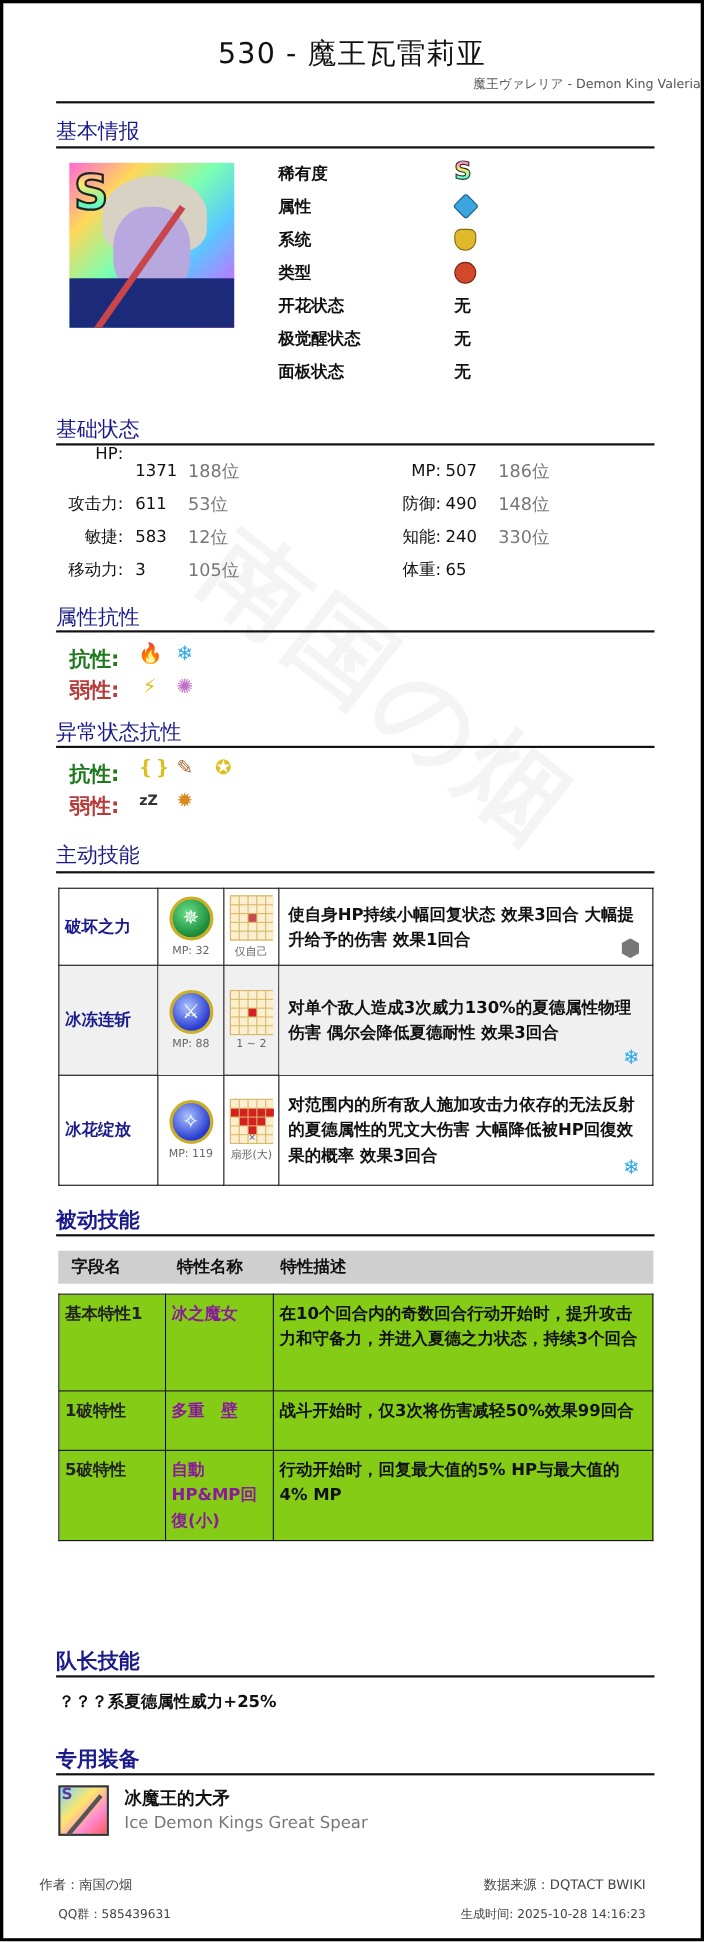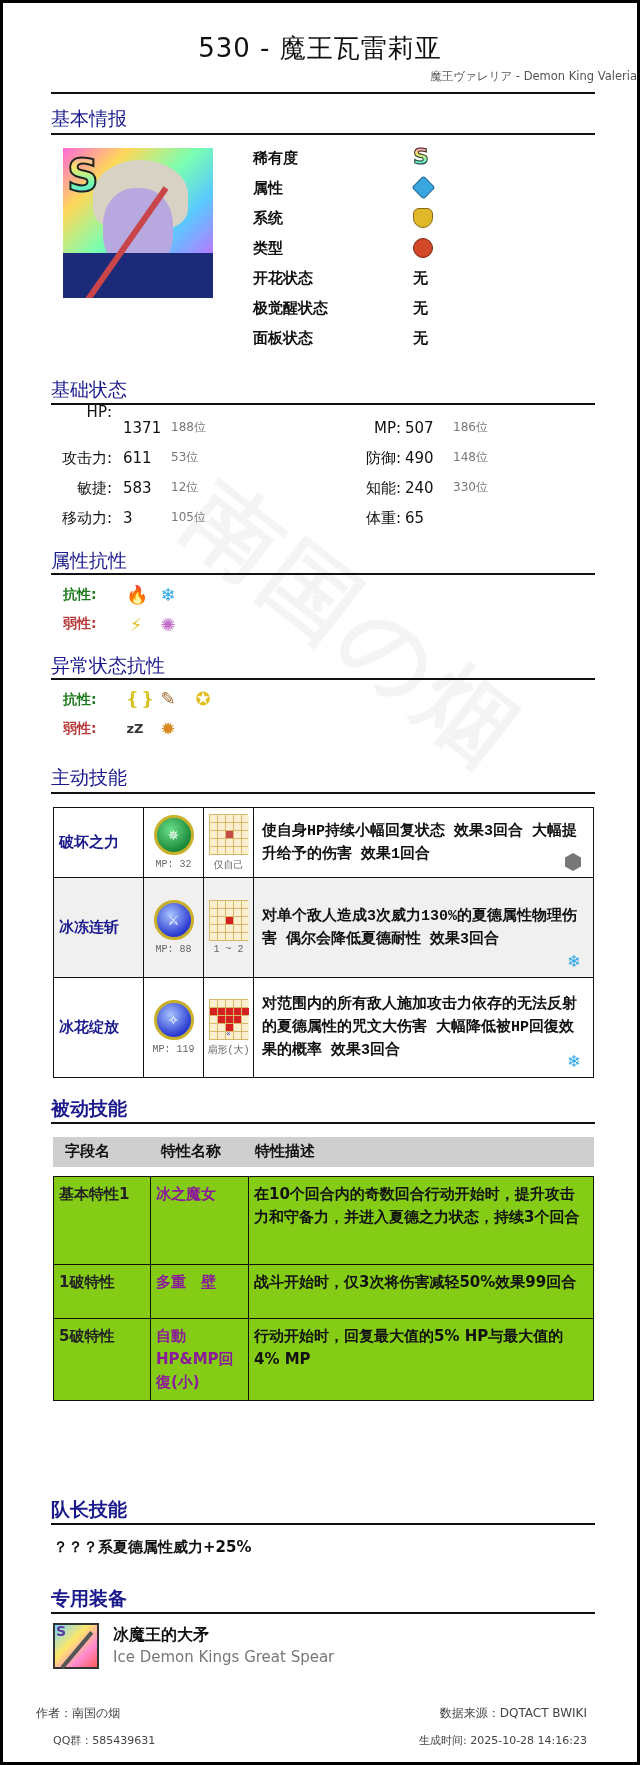--- a/index.html
+++ b/index.html
@@ -26,29 +26,29 @@
   .info-row { position: absolute; left: 250px; font-size: 15px; font-weight: bold; color: #111; }
   .info-val { position: absolute; left: 410px; font-size: 15px; font-weight: bold; }
   .ic { display: inline-block; width: 20px; height: 20px; border-radius: 50%; }
   .ic-s { font-weight: bold; font-size: 22px; line-height: 20px; background: linear-gradient(180deg,#ff7ac8,#ffe66a,#6affb4,#6ac8ff); -webkit-background-clip: text; background-clip: text; color: transparent; -webkit-text-stroke: 1px #333; width: auto; border-radius: 0; }
   .ic-ice-diamond { width: 17px; height: 17px; background: #3aa6e0; transform: rotate(45deg); border-radius: 3px; border: 1.5px solid #1c5f8a; margin-left: 2px; position: relative; }
   .ic-crown { background: #e0b92a; border-radius: 6px 6px 50% 50%; border: 1.5px solid #8a6a10; }
   .ic-fire-badge { background: #d2482a; border: 1.5px solid #7a2410; }
 
   .stat-lbl { position: absolute; font-size: 15px; text-align: right; width: 60px; color: #111; }
   .stat-val { position: absolute; font-size: 15px; color: #111; }
-  .stat-rank { position: absolute; font-size: 12px; color: #777; }
-
-  .res-lbl { position: absolute; left: 60px; font-size: 14px; font-weight: bold; }
+  .stat-rank { position: absolute; font-size: 16px; color: #777; }
+
+  .res-lbl { position: absolute; left: 60px; font-size: 19px; font-weight: bold; }
   .res-good { color: #1e7a1e; }
   .res-bad { color: #b83a3a; }
   .res-icon { position: absolute; width: 20px; height: 20px; font-size: 18px; line-height: 20px; text-align: center; }
 
   
-  table.active { position: absolute; left: 50px; top: 804px; width: 541px; border-collapse: collapse; font-family: Liberation Mono, monospace; }
+  table.active { position: absolute; left: 50px; top: 804px; width: 541px; border-collapse: collapse; }
   table.active td { border: 1px solid #111; vertical-align: middle; }
   table.active tr.alt td { background: #f0f0f0; }
   .sk-name { width: 90px; color: #1a1a8c; font-weight: bold; font-size: 15px; padding-left: 5px; }
   .sk-icon { width: 60px; text-align: center; position: relative; }
   .sk-orb { width: 40px; height: 40px; border-radius: 50%; margin: 0 auto; border: 3px solid #c9b02a; position: relative; }
   .orb-green { background: radial-gradient(circle at 40% 35%, #6ae08a, #1a8a3a 70%); }
   .orb-blue { background: radial-gradient(circle at 40% 35%, #a8c4ff, #2a3ad0 70%); }
   .sk-orb span { position: absolute; left: 0; top: 0; width: 34px; height: 34px; line-height: 34px; text-align: center; color: #fff; font-size: 18px; }
   .sk-mp { font-size: 10px; color: #666; margin-top: 4px; }
   .sk-range { width: 50px; text-align: center; }

